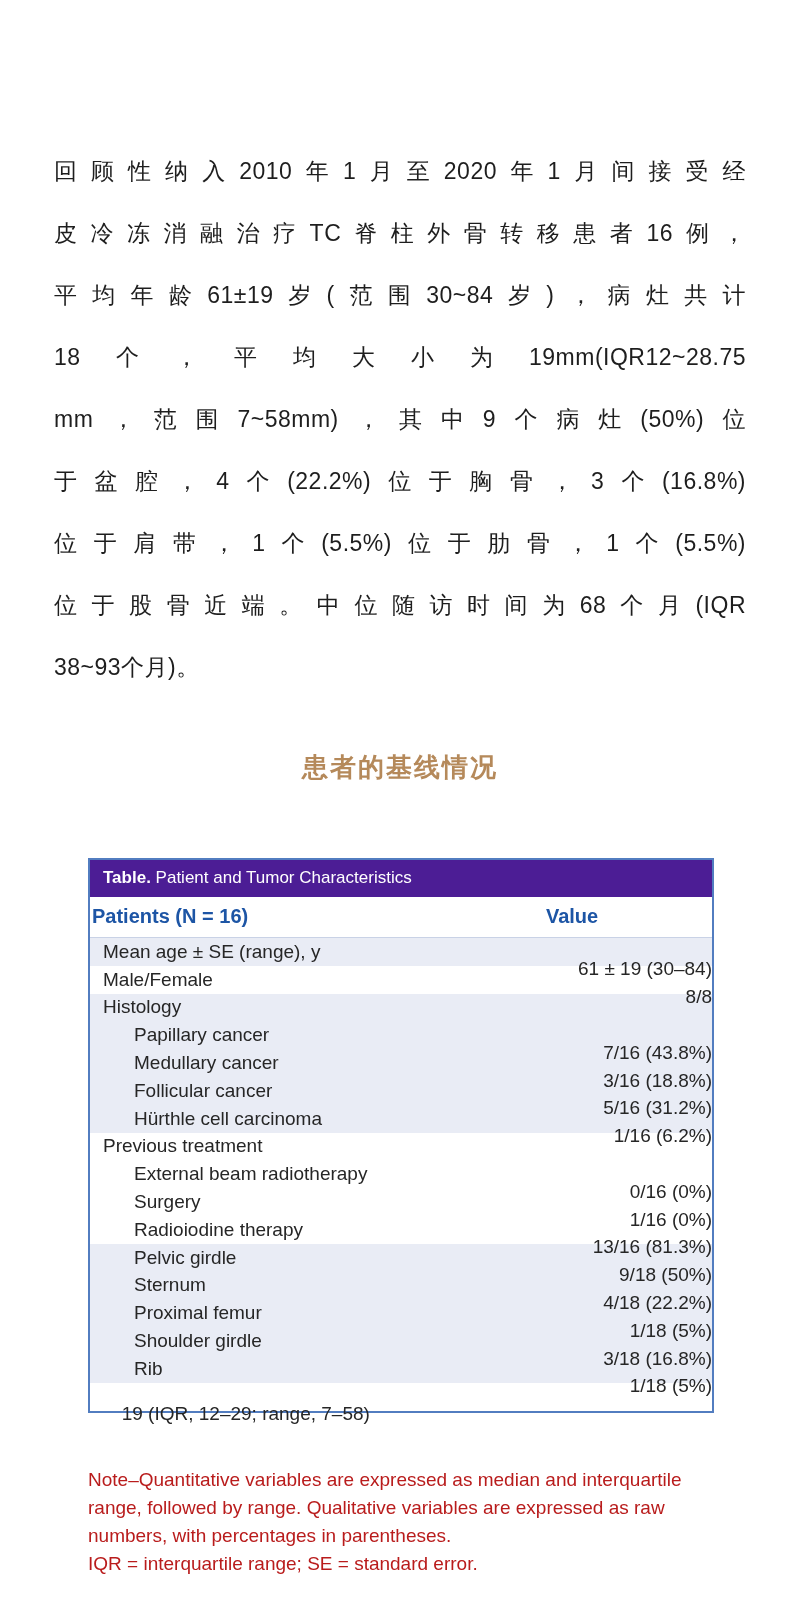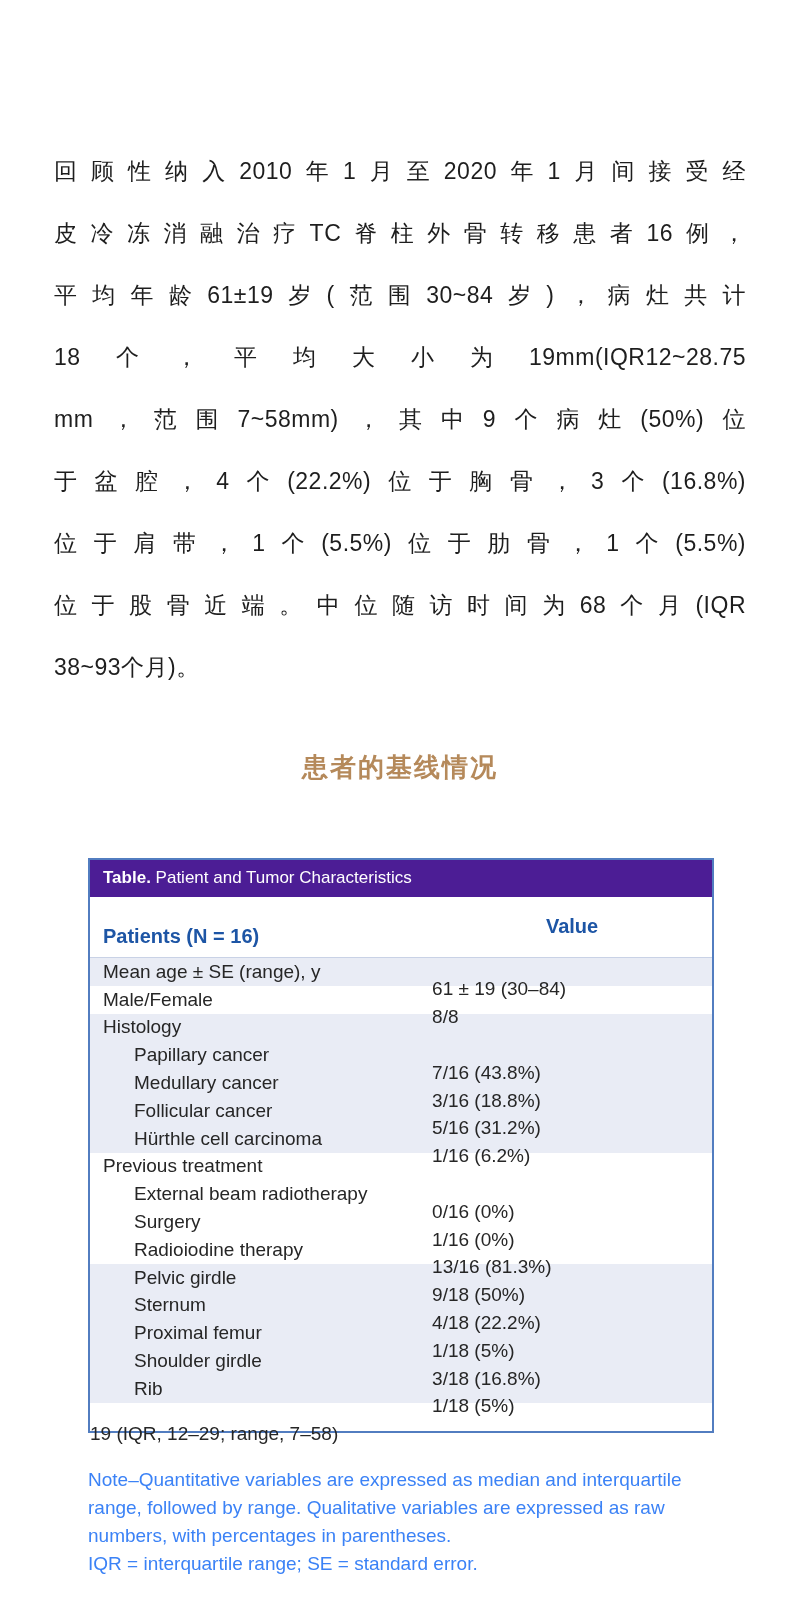--- a/index.html
+++ b/index.html
@@ -80,44 +80,44 @@
   .tbl-colhead {
     display: flex;
     align-items: center;
     padding: 8px 0 9px 0;
     border-bottom: 1px solid #c9d2e6;
     color: #1d55a5;
     font-weight: bold;
     font-size: 20px;
     background: #ffffff;
   }
-  .tbl-colhead .c-label { flex: 1; padding-left: 13px; margin-top: 20px; }
+  .tbl-colhead .c-label { flex: 1; padding-left: 2px; }
   .tbl-colhead .c-value { width: 45%; text-align: center; }
   .tbl-row {
     display: flex;
     align-items: center;
     height: 27.8px;
     font-size: 19px;
     color: #262626;
     background: #ffffff;
   }
   .tbl-row.shaded { background: #e9ecf5; gap: 43px; }
   .tbl-row .r-label { flex: 1; padding-left: 13px; white-space: nowrap; }
   .tbl-row.indent .r-label { padding-left: 44px; }
-  .tbl-row .r-value { width: 45%; text-align: left; white-space: nowrap; margin-top: 35px; }
+  .tbl-row .r-value { width: 45%; text-align: right; white-space: nowrap; margin-top: 35px; }
 
   
   .footnote {
     position: absolute;
     top: 1466px;
     left: 88px;
     width: 632px;
     font-size: 19px;
     line-height: 28px;
-    color: #3b82f6;
+    color: #b91c1c;
   }
   .footnote .fn-line { margin: 0; }
 </style>
 </head>
 <body>
 
 <div class="page">
 
 
   <div class="para">

